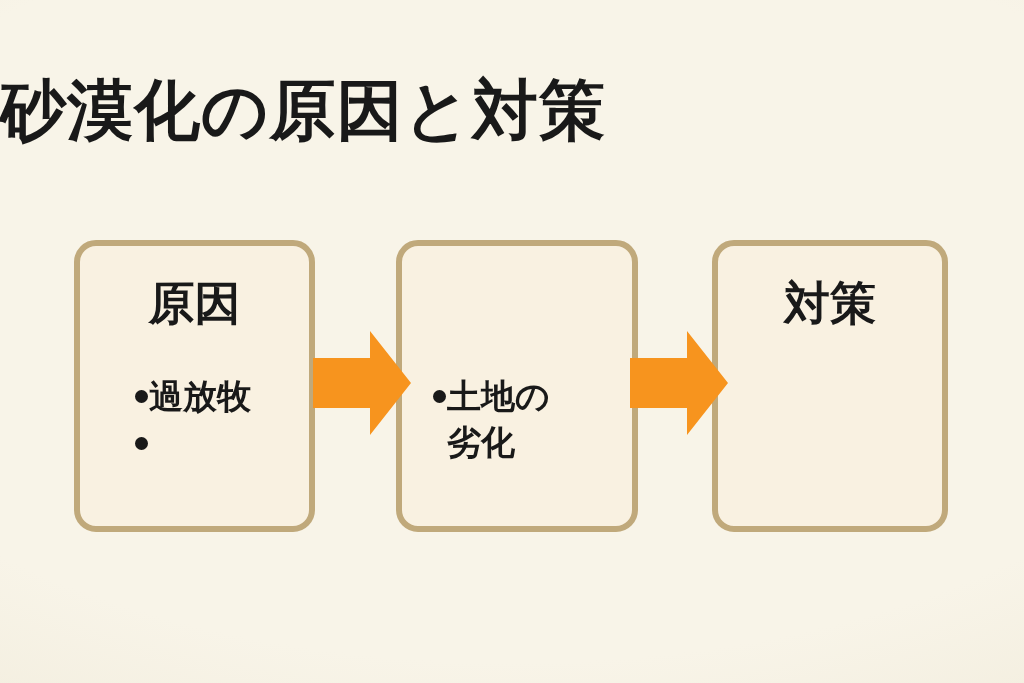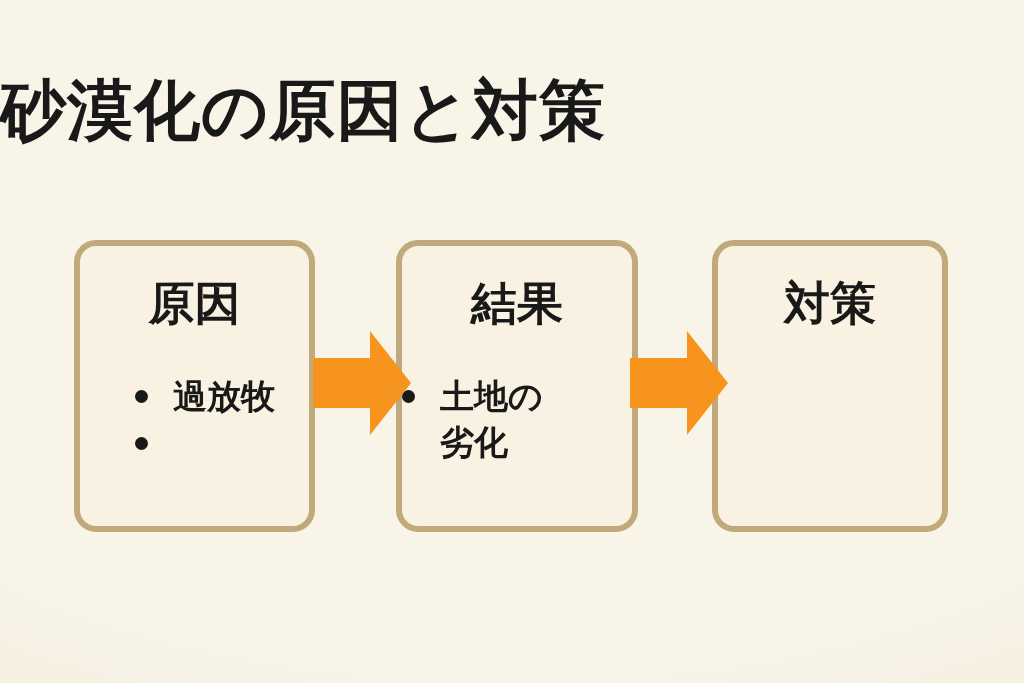--- a/index.html
+++ b/index.html
@@ -65,27 +65,27 @@
   }
 
   .box-list {
     position: absolute;
     top: 128px;
     left: 0;
     right: 0;
     list-style: none;
   }
   .list-1 { padding-left: 55px; }
-  .list-2 { }
+  .list-2 { padding-left: 31px; }
   .list-3 { padding-left: 60px; }
 
   .bullet-item {
     display: flex;
     align-items: flex-start;
-    gap: 25px;
+    gap: 1px;
     font-size: 34px;
     line-height: 1.34;
     font-weight: 700;
     color: var(--text);
   }
   .bullet-item + .bullet-item { margin-top: 1px; }
 
   .dot {
     flex: none;
     width: 13px;
@@ -128,21 +128,20 @@
         <span class="dot"></span>
       </li>
     </ul>
   </section>
 
   <svg class="arrow arrow-1" viewBox="0 0 98 104" preserveAspectRatio="none" aria-hidden="true">
     <polygon class="arrow-poly" points="0,27 57,27 57,0 98,52 57,104 57,77 0,77"></polygon>
   </svg>
 
   <section class="box box-2">
-    <h2 class="box-heading">結果</h2>
     <ul class="box-list list-2">
       <li class="bullet-item">
         <span class="dot"></span>
         <span class="bullet-text wrap">土地の劣化</span>
       </li>
     </ul>
   </section>
 
   <svg class="arrow arrow-2" viewBox="0 0 98 104" preserveAspectRatio="none" aria-hidden="true">
     <polygon class="arrow-poly" points="0,27 57,27 57,0 98,52 57,104 57,77 0,77"></polygon>

